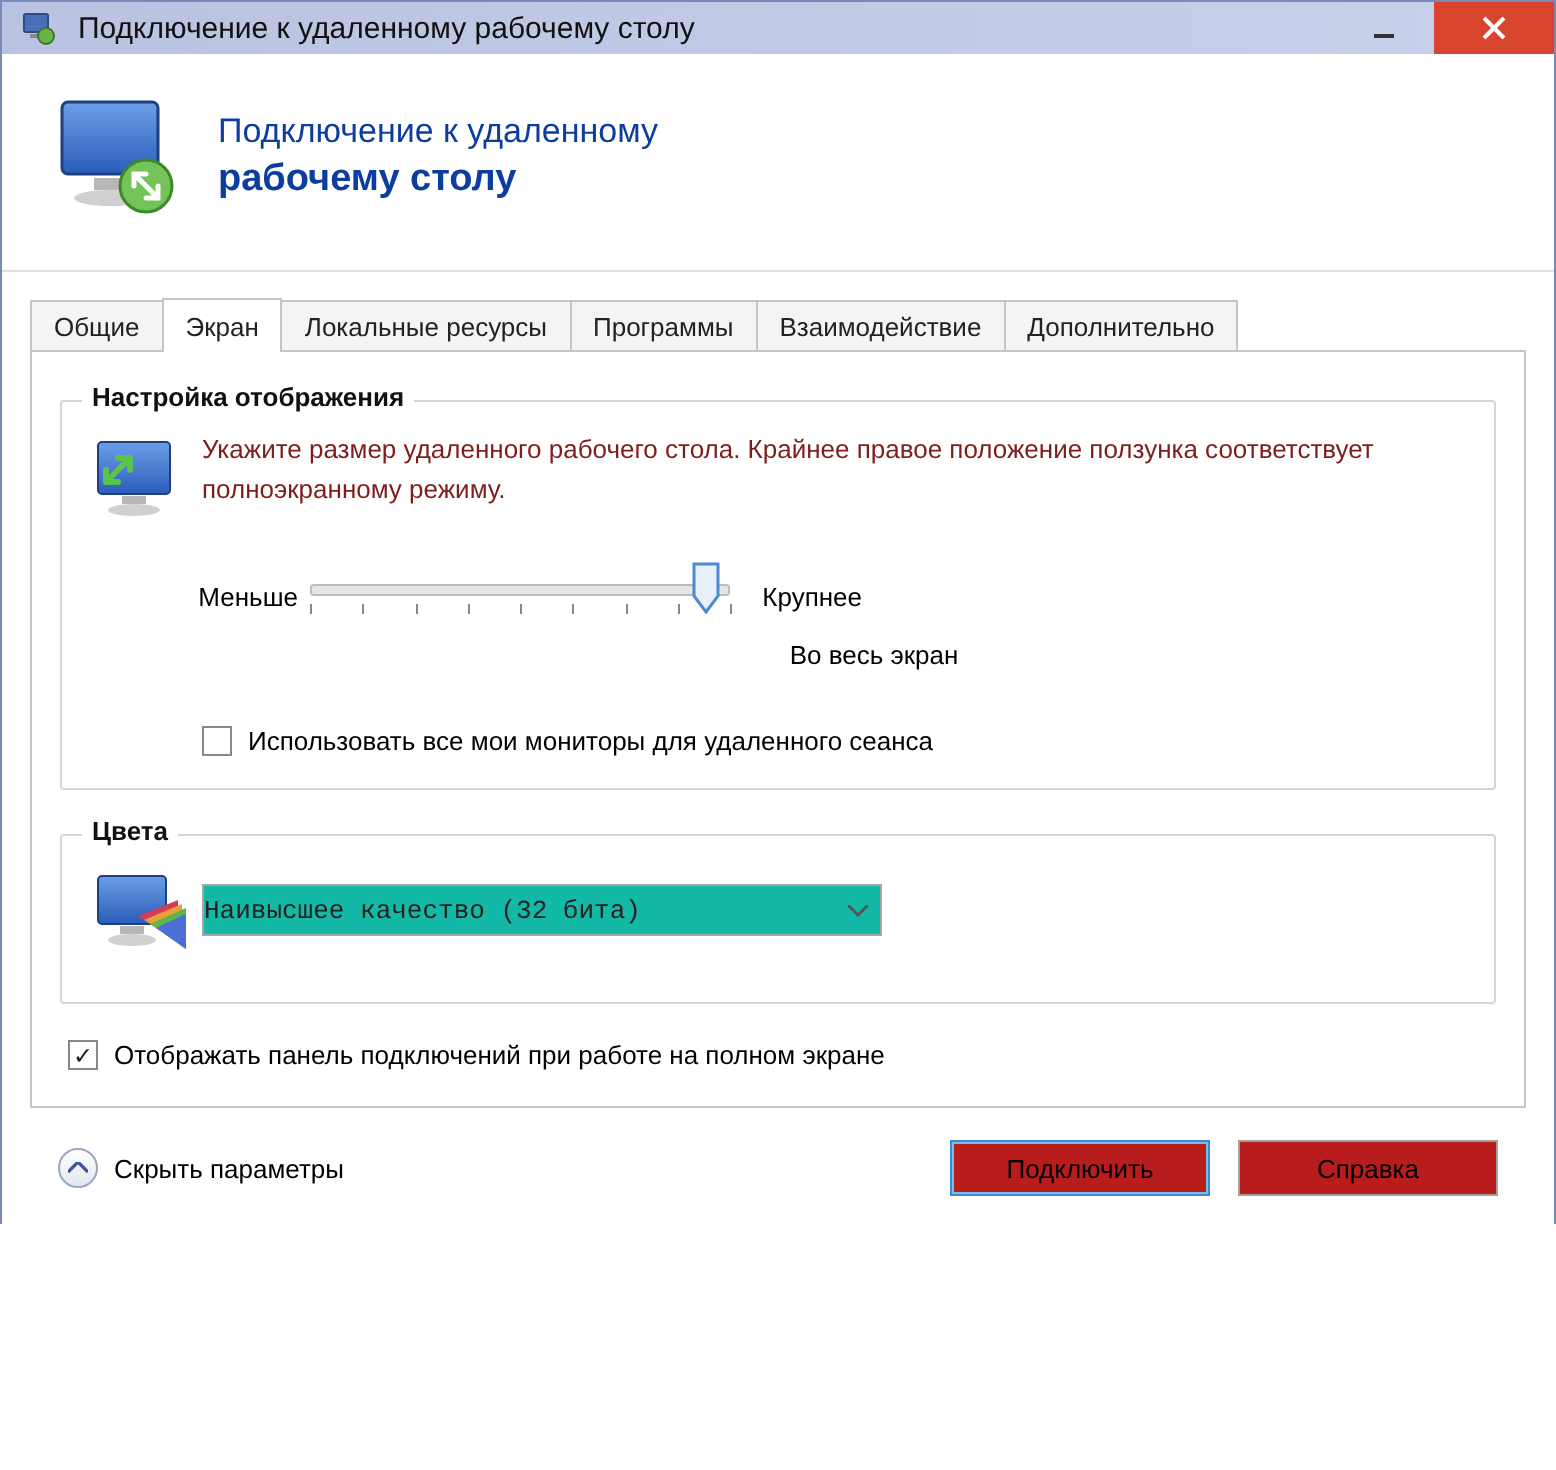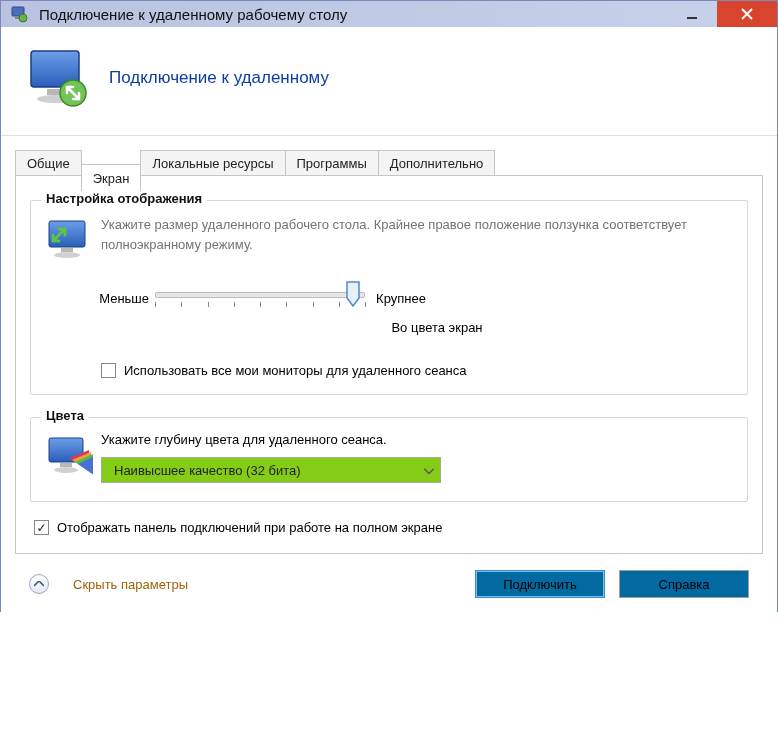--- a/index.html
+++ b/index.html
@@ -112,21 +112,21 @@
     border-bottom: none;
     background: #f4f4f4;
     position: relative;
     margin-right: -1px;
     cursor: default;
     color: #222;
   }
   .tab.active {
     background: #fff;
     z-index: 2;
-    top: 16px;
+    top: 1px;
     padding-top: 6px;
     padding-bottom: 5px;
   }
   .tabs-body {
     border: 1px solid #c5c5c5;
     border-top: none;
     background: #fff;
     padding: 14px 14px 18px 14px;
   }
   
@@ -155,37 +155,37 @@
     width: 56px;
     flex-shrink: 0;
     padding-top: 2px;
   }
   .gb-content {
     flex: 1;
   }
   .desc {
     font-size: 13px;
     line-height: 1.5;
-    color: #737373;
+    color: #7f1d1d;
     margin-bottom: 28px;
   }
   
   .slider-row {
     display: flex;
     align-items: center;
     gap: 6px;
     margin-left: -12px;
   }
   .slider-label {
     font-size: 13px;
     color: #000;
     min-width: 60px;
     text-align: right;
   }
-  .slider-label.right { text-align: center; }
+  .slider-label.right { text-align: right; }
   .slider-track {
     position: relative;
     width: 210px;
     height: 32px;
   }
   .slider-track::before {
     content: "";
     position: absolute;
     left: 0; right: 0; top: 10px;
     height: 4px;
@@ -233,28 +233,29 @@
     color: #222;
   }
   .cbox.checked::after {
     content: "✓";
   }
   
   .dropdown {
     width: 340px;
     height: 26px;
     border: 1px solid #a6a6a6;
-    background: #84cc16;
-    display: flex;
-    align-items: center;
-    padding: 0 12px;
+    background: #14b8a6;
+    display: flex;
+    align-items: center;
+    padding: 0 0;
     font-size: 13px;
     color: #222;
     position: relative;
     margin-top: 10px;
+    font-family: Liberation Mono, monospace;
   }
   .dropdown .chev {
     position: absolute;
     right: 6px; top: 50%;
     transform: translateY(-50%);
   }
   
   .bottom-check {
     display: flex;
     align-items: center;
@@ -264,44 +265,44 @@
   
   .footer {
     display: flex;
     align-items: center;
     padding: 16px 14px 14px 14px;
     margin-top: auto;
   }
   .hide-opts {
     display: flex;
     align-items: center;
-    gap: 24px;
-    font-size: 13px;
-    color: #a16207;
+    gap: 8px;
+    font-size: 13px;
+    color: #000000;
     cursor: default;
   }
   .circle-chev {
     width: 20px; height: 20px;
     border: 1px solid #9aa7c0;
     border-radius: 50%;
     background: linear-gradient(#fefefe, #e2e8f2);
     display: flex;
     align-items: center;
     justify-content: center;
   }
   .footer-btns {
     margin-left: auto;
     display: flex;
     gap: 14px;
   }
   .btn {
     width: 130px;
     height: 28px;
     border: 1px solid #a0a0a0;
-    background: #0369a1;
+    background: #b91c1c;
     font-size: 13px;
     display: flex;
     align-items: center;
     justify-content: center;
     cursor: default;
     color: #000;
   }
   .btn.primary {
     border: 1px solid #3a8ed8;
     box-shadow: inset 0 0 0 1px #7cbce8;
@@ -347,30 +348,32 @@
         </defs>
         <rect x="8" y="8" width="48" height="36" rx="3" fill="url(#scr)" stroke="#1e3f82" stroke-width="1.5"></rect>
         <rect x="24" y="46" width="16" height="6" fill="#b8b8b8"></rect>
         <ellipse cx="32" cy="56" rx="18" ry="4" fill="#d0d0d0"></ellipse>
         <circle cx="50" cy="50" r="13" fill="#74c358" stroke="#3a8a28" stroke-width="1.5"></circle>
         <path d="M44 44 L56 56 M44 50 L44 44 L50 44 M56 50 L56 56 L50 56" stroke="#fff" stroke-width="2.5" fill="none" stroke-linecap="round"></path>
       </svg>
     </div>
     <div class="banner-text">
       <div class="line1">Подключение к удаленному</div>
+      <div class="line2">рабочему столу</div>
     </div>
   </div>
 
   <div class="client">
 
     <div class="tabstrip">
       <div class="tab">Общие</div>
       <div class="tab active">Экран</div>
       <div class="tab">Локальные ресурсы</div>
       <div class="tab">Программы</div>
+      <div class="tab">Взаимодействие</div>
       <div class="tab">Дополнительно</div>
     </div>
 
     <div class="tabs-body">
 
       <div class="groupbox">
         <div class="legend">Настройка отображения</div>
         <div class="gb-row">
           <div class="gb-icon">
             <svg width="48" height="44" viewBox="0 0 48 44">
@@ -404,21 +407,21 @@
                     <span style="left:100%"></span>
                 </div>
                 <div class="slider-thumb">
                   <svg width="16" height="28" viewBox="0 0 16 28">
                     <path d="M2 2 H14 V18 L8 26 L2 18 Z" fill="#e8f0fa" stroke="#4d8ad0" stroke-width="1.5"></path>
                   </svg>
                 </div>
               </div>
               <span class="slider-label right">Крупнее</span>
             </div>
-            <div class="slider-value">Во цвета экран</div>
+            <div class="slider-value">Во весь экран</div>
 
             <div class="checkrow">
               <span class="cbox"></span>
               <label>Использовать все мои мониторы для удаленного сеанса</label>
             </div>
           </div>
         </div>
       </div>
 
       <div class="groupbox" style="margin-top:22px;">
@@ -437,21 +440,20 @@
               <ellipse cx="21" cy="36" rx="12" ry="3" fill="#d0d0d0"></ellipse>
               <g transform="translate(24,24)">
                 <path d="M0 0 L20 -8 L20 12 Z" fill="#d63a5a"></path>
                 <path d="M3 2 L22 -6 L22 14 Z" fill="#e8a03a"></path>
                 <path d="M6 4 L24 -4 L24 16 Z" fill="#5ab84a"></path>
                 <path d="M9 6 L26 -2 L26 18 Z" fill="#4a6fd6"></path>
               </g>
             </svg>
           </div>
           <div class="gb-content">
-            <div style="font-size:13px;">Укажите глубину цвета для удаленного сеанса.</div>
             <div class="dropdown">
               <span>Наивысшее качество (32 бита)</span>
               <span class="chev">
                 <svg width="10" height="6">
                     <path d="M0 0 L5 5 L10 0" stroke="#555" stroke-width="1.4" fill="none"></path>
                   </svg>
               </span>
             </div>
           </div>
         </div>

